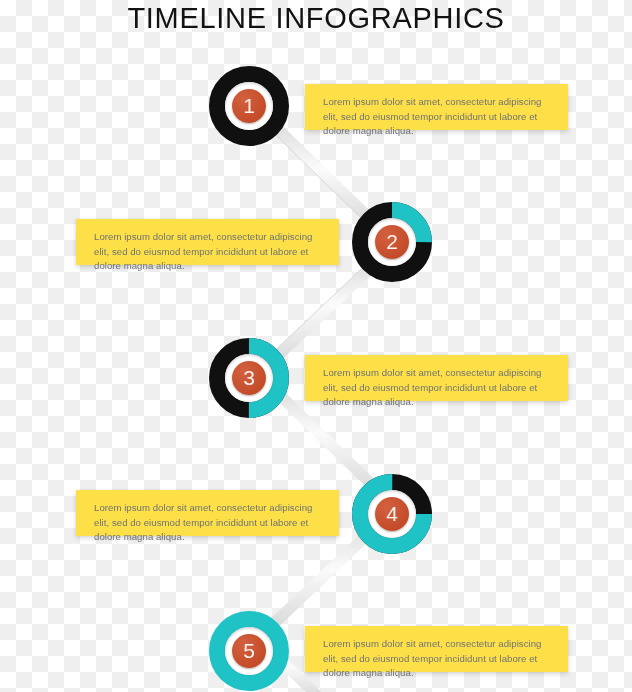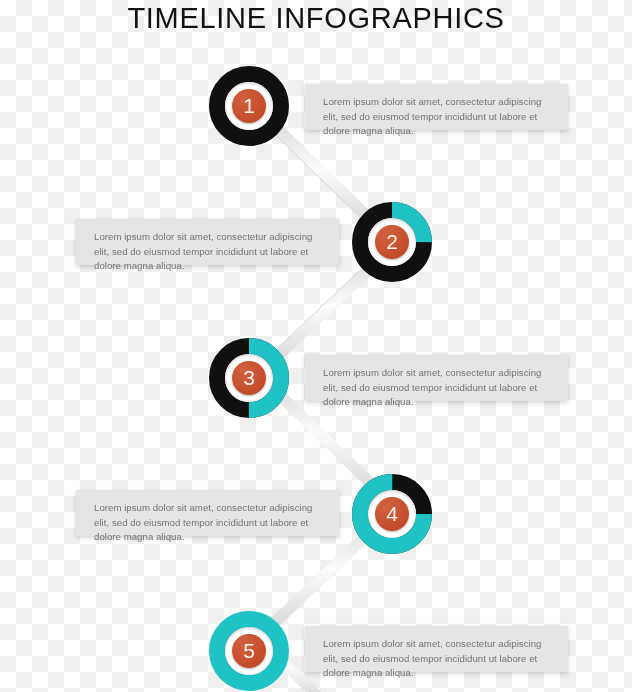--- a/index.html
+++ b/index.html
@@ -44,21 +44,21 @@
     font-weight: 400;
     letter-spacing: 0.7px;
     color: #121212;
     line-height: 37px;
     white-space: nowrap;
   }
 
   
   .panel {
     position: absolute;
-    background: #e5e5e5;
+    background: #fde047;
     box-sizing: border-box;
     padding: 11px 16px 11px 18px;
     box-shadow: 0 2px 5px rgba(0,0,0,0.16), 0 0 1px rgba(0,0,0,0.10);
   }
   .panel-text {
     font-size: 9.6px;
     line-height: 14.6px;
     color: #6f7275;
     letter-spacing: 0.05px;
   }

